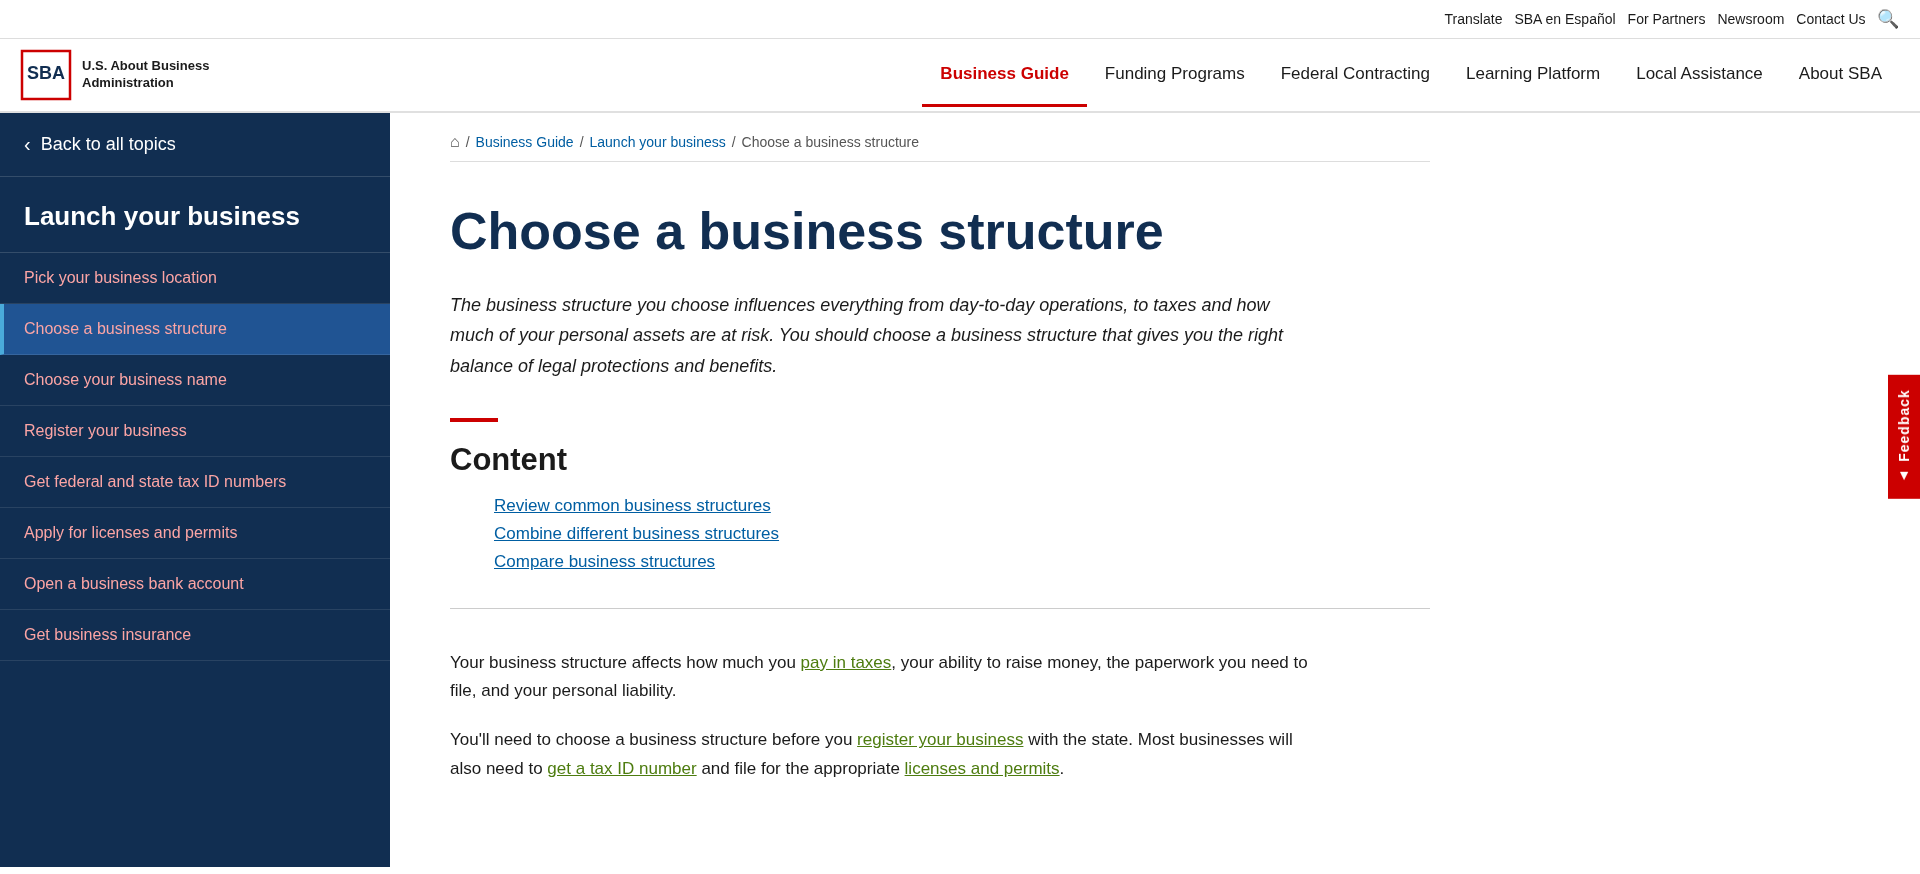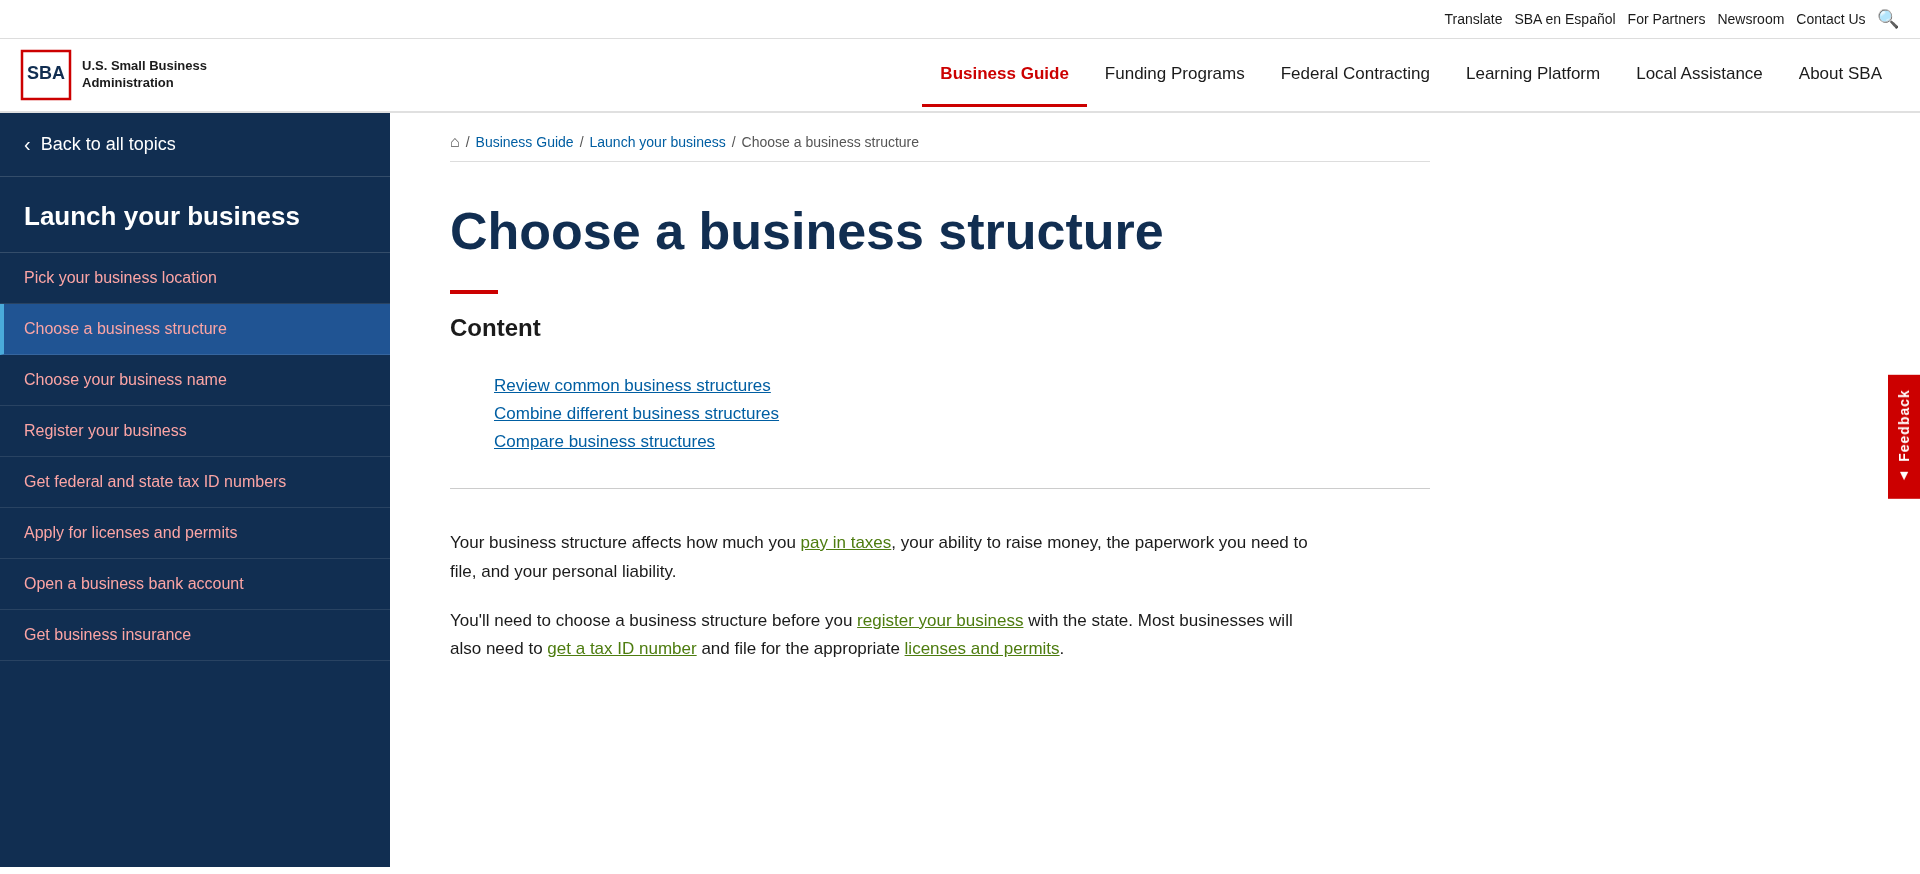--- a/index.html
+++ b/index.html
@@ -166,24 +166,24 @@
       margin-bottom: 36px;
       max-width: 860px;
     }
     .red-divider {
       width: 48px;
       height: 4px;
       background: #cc0000;
       margin-bottom: 20px;
     }
     .content-heading {
-      font-size: 24px;
-      font-weight: 700;
-      color: #1b1b1b;
-      margin-bottom: 34px;
+      font-size: 31px;
+      font-weight: 700;
+      color: #1b1b1b;
+      margin-bottom: 18px;
     }
     .content-links {
       display: flex;
       flex-direction: column;
       gap: 8px;
       margin-bottom: 36px;
       margin-left: 44px;
     }
     .content-link {
       color: #005ea2;
@@ -245,21 +245,21 @@
 </div>
 
 <nav class="main-nav">
   <div class="logo-area">
     <svg class="sba-logo" viewBox="0 0 52 52" xmlns="http://www.w3.org/2000/svg">
       <rect width="52" height="52" fill="white"></rect>
       <rect x="2" y="2" width="48" height="48" fill="none" stroke="#cc0000" stroke-width="2.5"></rect>
       <text x="26" y="30" text-anchor="middle" font-size="18" font-weight="900" fill="#112e51" font-family="Arial">SBA</text>
     </svg>
     <div class="logo-text">
-      <div>U.S. Small Business</div>
+      <div>U.S. About Business</div>
       <div>Administration</div>
     </div>
   </div>
   <div class="nav-links">
     <a href="#" class="nav-link active">Business Guide</a>
     <a href="#" class="nav-link">Funding Programs</a>
     <a href="#" class="nav-link">Federal Contracting</a>
     <a href="#" class="nav-link">Learning Platform</a>
     <a href="#" class="nav-link">Local Assistance</a>
     <a href="#" class="nav-link">About SBA</a>
@@ -292,20 +292,21 @@
       <span class="breadcrumb-sep">/</span>
       <a href="#">Business Guide</a>
       <span class="breadcrumb-sep">/</span>
       <a href="#">Launch your business</a>
       <span class="breadcrumb-sep">/</span>
       <span>Choose a business structure</span>
     </nav>
 
     <h1 class="article-title">Choose a business structure</h1>
 
+    <p class="article-intro">The business structure you choose influences everything from day-to-day operations, to taxes and how much of your personal assets are at risk. You should choose a business structure that gives you the right balance of legal protections and benefits.</p>
 
     <div class="red-divider"></div>
 
     <h2 class="content-heading">Content</h2>
     <div class="content-links">
       <a href="#" class="content-link">Review common business structures</a>
       <a href="#" class="content-link">Combine different business structures</a>
       <a href="#" class="content-link">Compare business structures</a>
     </div>
 

